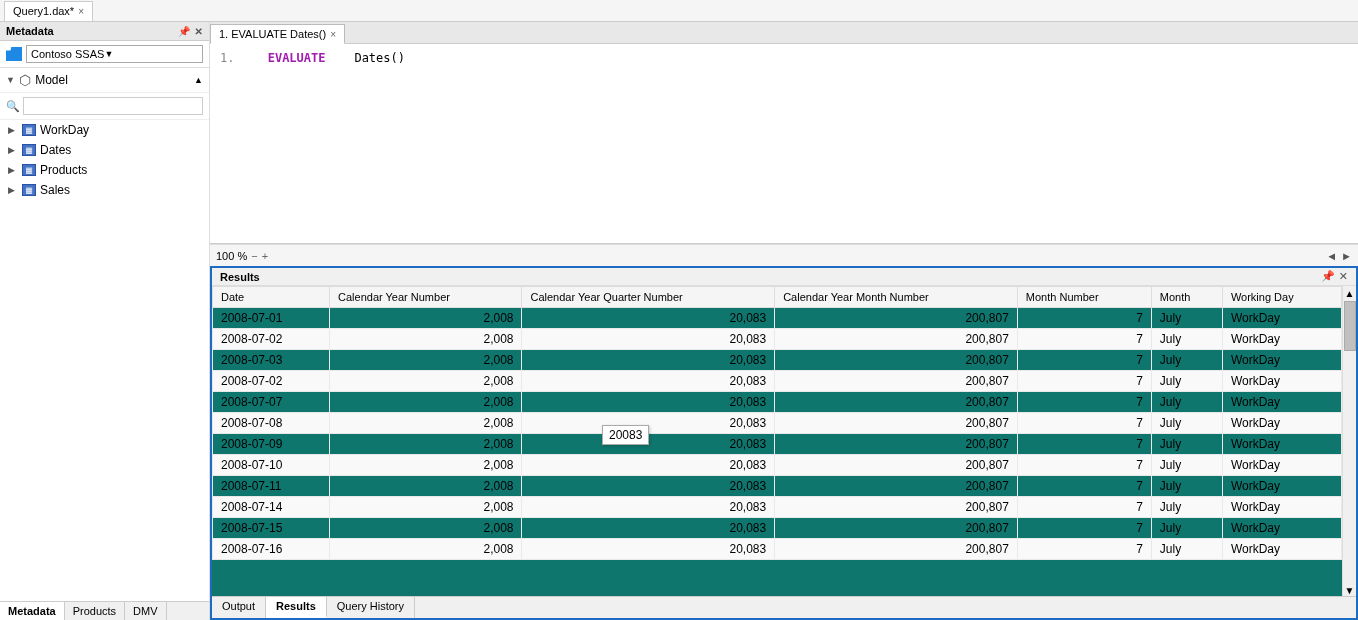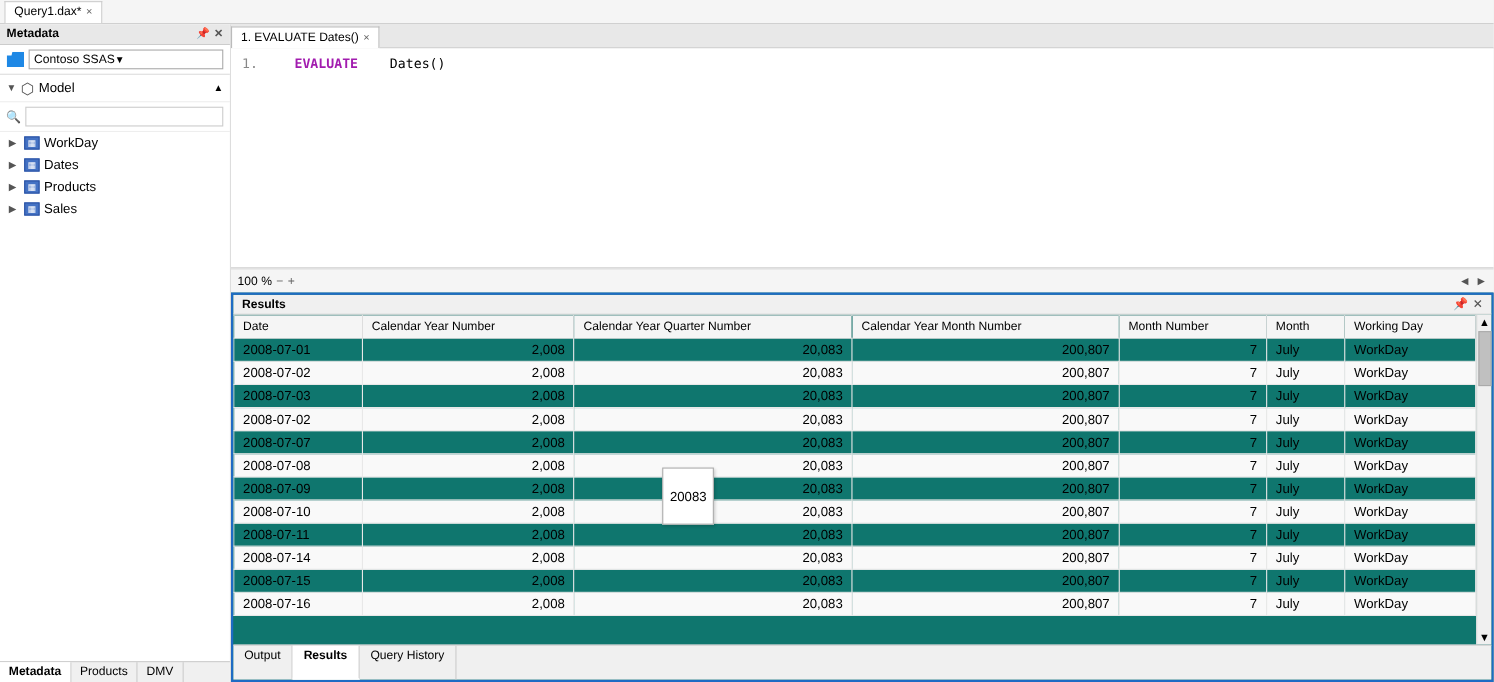--- a/index.html
+++ b/index.html
@@ -256,34 +256,34 @@
       white-space: nowrap;
     }
     .results-table tr:nth-child(even) td { background: #f9f9f9; }
     .num-cell { text-align: right; }
 
     
     .tooltip-box {
       position: absolute;
       background: #fff;
       border: 1px solid #aaa;
-      padding: 18px 6px;
+      padding: 2px 6px;
       font-size: 12px;
       box-shadow: 1px 1px 3px rgba(0,0,0,0.2);
       z-index: 10;
       top: 139px;
       left: 390px;
     }
 
     
     .output-tabs {
       display: flex;
       background: #f0f0f0;
       border-top: 1px solid #ccc;
-      height: 32px;
+      height: 22px;
     }
     .output-tab {
       padding: 3px 10px;
       font-size: 11px;
       cursor: pointer;
       border-right: 1px solid #ccc;
     }
     .output-tab.active {
       background: #fff;
       font-weight: 600;

